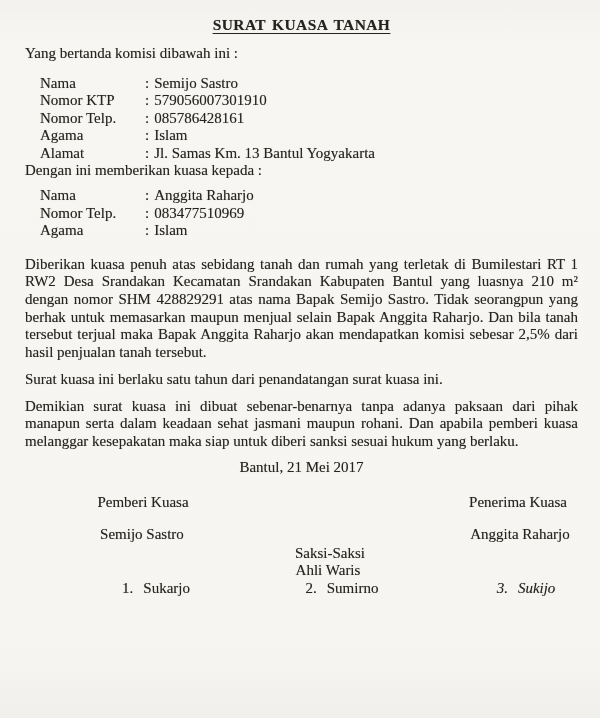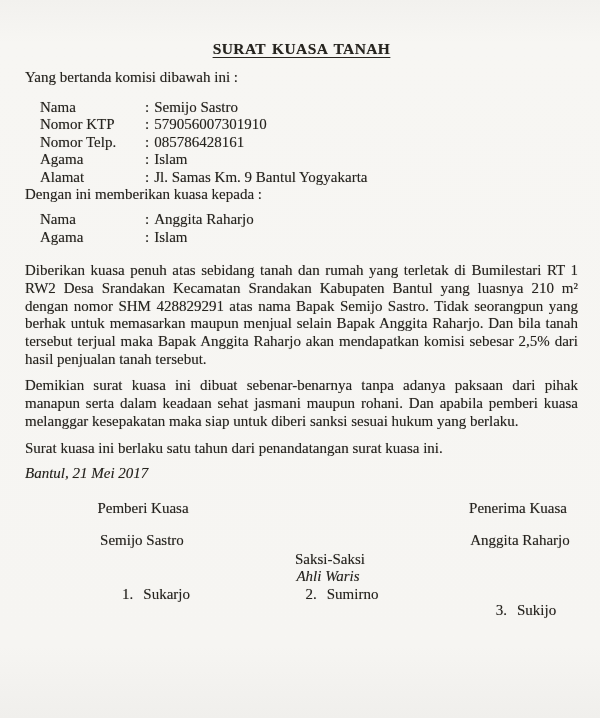--- a/index.html
+++ b/index.html
@@ -15,21 +15,21 @@
     margin: 0;
     padding: 0 22px 0 25px;
     background: linear-gradient(180deg, #f2f1ee 0%, #f7f6f3 6%, #f6f5f2 90%, #f0efec 100%);
     font-family: "Liberation Serif", "DejaVu Serif", serif;
     font-size: 15px;
     color: #26241f;
     text-shadow: 0 0 0.7px rgba(60,55,50,0.45);
     overflow: hidden;
   }
   .doc-title {
-    margin: 40px 0 0 0;
+    margin: 16px 0 0 0;
     text-align: center;
     font-size: 15.5px;
     font-weight: bold;
     letter-spacing: 0.4px;
     word-spacing: 2px;
     text-decoration: underline;
     text-underline-offset: 3px;
   }
   .opening-line {
     margin: 11px 0 0 0;
@@ -60,44 +60,43 @@
   .para {
     margin: 9px 0 0 0;
     line-height: 17.7px;
     text-align: justify;
   }
   .para.first {
     margin-top: 16px;
   }
   .date-line {
     margin: 8px 0 0 0;
-    text-align: left;
+    text-align: center;
     line-height: 17px;
-    font-style: italic;
   }
   .signature-block {
     position: relative;
     margin-top: 16px;
     height: 140px;
   }
   .sig {
     position: absolute;
     white-space: nowrap;
     transform: translateX(-50%);
     line-height: 16px;
   }
   .sig-role-left   { left: 118px; top: 2px; }
   .sig-role-right  { left: 493px; top: 2px; }
   .sig-name-left   { left: 117px; top: 34px; }
   .sig-name-right  { left: 495px; top: 34px; }
   .sig-witness-head { left: 305px; top: 53px; }
-  .sig-witness-sub  { left: 303px; top: 70px; font-style: italic; }
+  .sig-witness-sub  { left: 303px; top: 70px; }
   .sig-w1 { left: 131px; top: 88px; }
   .sig-w2 { left: 317px; top: 88px; }
-  .sig-w3 { left: 501px; top: 104px; }
+  .sig-w3 { left: 501px; top: 88px; font-style: italic; }
   .w-num { margin-right: 10px; }
 </style>
 </head>
 <body>
 
 <div class="page">
 
   <h1 class="doc-title">SURAT KUASA TANAH</h1>
 
   <p class="opening-line">Yang bertanda komisi dibawah ini :</p>
@@ -109,38 +108,41 @@
     <div class="field-row">
       <span class="field-label">Nomor KTP</span><span class="field-sep">:</span><span class="field-value">579056007301910</span>
     </div>
     <div class="field-row">
       <span class="field-label">Nomor Telp.</span><span class="field-sep">:</span><span class="field-value">085786428161</span>
     </div>
     <div class="field-row">
       <span class="field-label">Agama</span><span class="field-sep">:</span><span class="field-value">Islam</span>
     </div>
     <div class="field-row">
-      <span class="field-label">Alamat</span><span class="field-sep">:</span><span class="field-value">Jl. Samas Km. 9 Bantul Yogyakarta</span>
+      <span class="field-label">Alamat</span><span class="field-sep">:</span><span class="field-value">Jl. Samas Km. 13 Bantul Yogyakarta</span>
     </div>
   </div>
 
   <p class="grant-line">Dengan ini memberikan kuasa kepada :</p>
 
   <div class="fields second">
     <div class="field-row">
       <span class="field-label">Nama</span><span class="field-sep">:</span><span class="field-value">Anggita Raharjo</span>
     </div>
     <div class="field-row">
+      <span class="field-label">Nomor Telp.</span><span class="field-sep">:</span><span class="field-value">083477510969</span>
+    </div>
+    <div class="field-row">
       <span class="field-label">Agama</span><span class="field-sep">:</span><span class="field-value">Islam</span>
     </div>
   </div>
 
   <p class="para first">Diberikan kuasa penuh atas sebidang tanah dan rumah yang terletak di Bumilestari RT 1 RW2 Desa Srandakan Kecamatan Srandakan Kabupaten Bantul yang luasnya 210 m² dengan nomor SHM 428829291 atas nama Bapak Semijo Sastro. Tidak seorangpun yang berhak untuk memasarkan maupun menjual selain Bapak Anggita Raharjo. Dan bila tanah tersebut terjual maka Bapak Anggita Raharjo akan mendapatkan komisi sebesar 2,5% dari hasil penjualan tanah tersebut.</p>
+  <p class="para">Surat kuasa ini berlaku satu tahun dari penandatangan surat kuasa ini.</p>
   <p class="para">Demikian surat kuasa ini dibuat sebenar-benarnya tanpa adanya paksaan dari pihak manapun serta dalam keadaan sehat jasmani maupun rohani. Dan apabila pemberi kuasa melanggar kesepakatan maka siap untuk diberi sanksi sesuai hukum yang berlaku.</p>
-  <p class="para">Surat kuasa ini berlaku satu tahun dari penandatangan surat kuasa ini.</p>
 
   <p class="date-line">Bantul, 21 Mei 2017</p>
 
   <div class="signature-block">
     <span class="sig sig-role-left">Pemberi Kuasa</span>
     <span class="sig sig-role-right">Penerima Kuasa</span>
     <span class="sig sig-name-left">Semijo Sastro</span>
     <span class="sig sig-name-right">Anggita Raharjo</span>
     <span class="sig sig-witness-head">Saksi-Saksi</span>
     <span class="sig sig-witness-sub">Ahli Waris</span>

